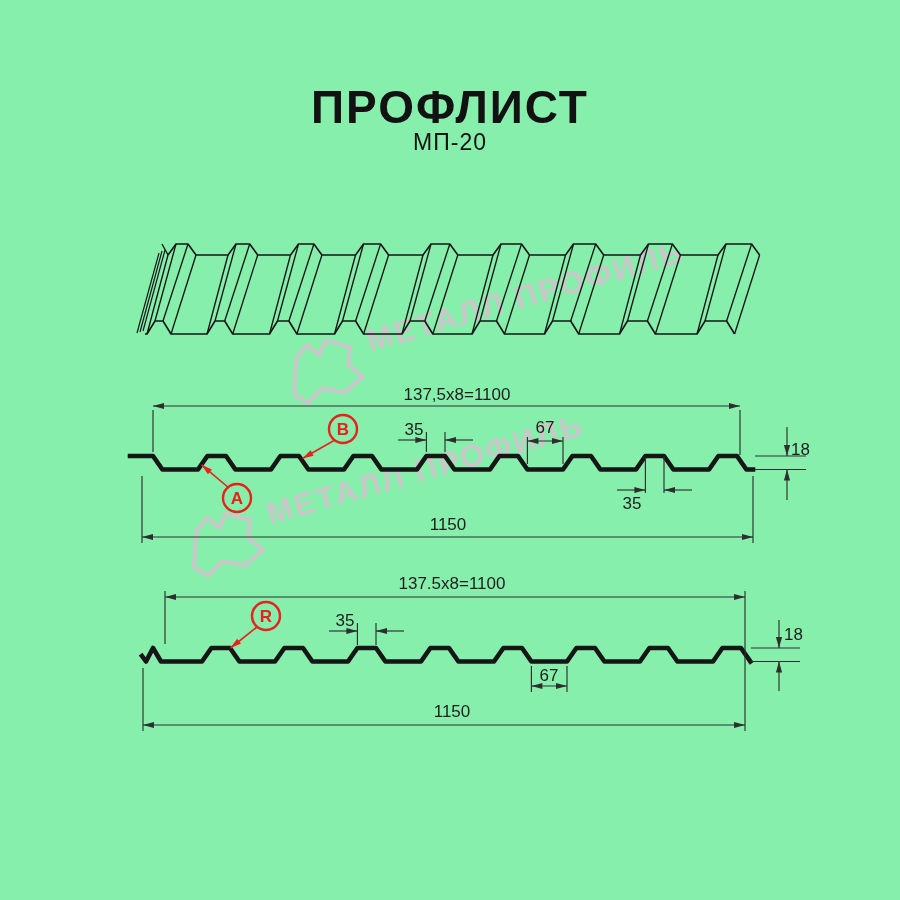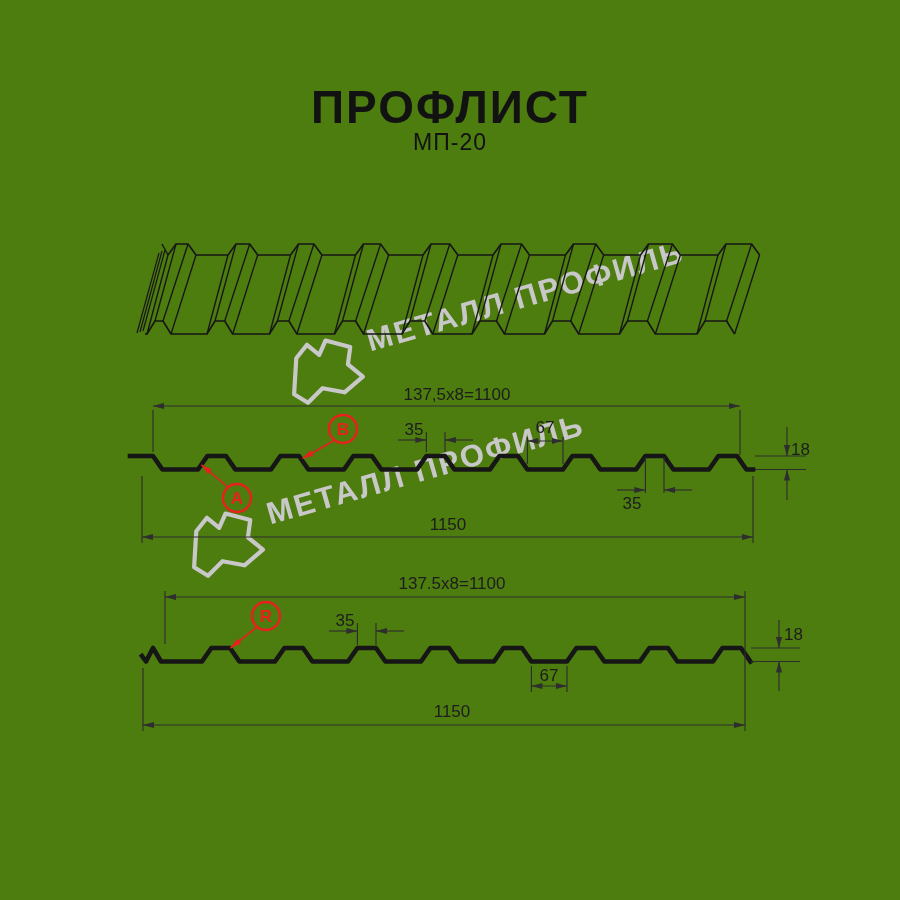--- a/index.html
+++ b/index.html
@@ -1,16 +1,16 @@
 <!DOCTYPE html>
 <html><head>
 <meta charset="utf-8">
 <style>
   html,body{margin:0;padding:0;background:#fff;}
-  #canvas{position:relative;width:900px;height:900px;background:#4d7c0f;overflow:hidden;
+  #canvas{position:relative;width:900px;height:900px;background:#86efac;overflow:hidden;
           font-family:"Liberation Sans",sans-serif;}
   .ctext{position:absolute;left:0;width:900px;text-align:center;color:#121212;}
   #page-title{top:80px;font-size:46px;font-weight:bold;letter-spacing:2px;}
   #model-subtitle{top:129px;font-size:23px;font-weight:normal;letter-spacing:1px;}
   #thickness-note{top:797px;font-size:20px;font-weight:600;letter-spacing:.6px;color:#1c1c1c;}
   svg{position:absolute;left:0;top:0;}
   text.dim{font-family:"Liberation Sans",sans-serif;font-size:17px;fill:#1d1d1d;}
   text.callout{font-family:"Liberation Sans",sans-serif;font-size:17px;font-weight:bold;fill:#e8211d;}
   text.wm{font-family:"Liberation Sans",sans-serif;font-size:31px;font-weight:bold;
           letter-spacing:2.2px;fill:#c8c8c8;}

